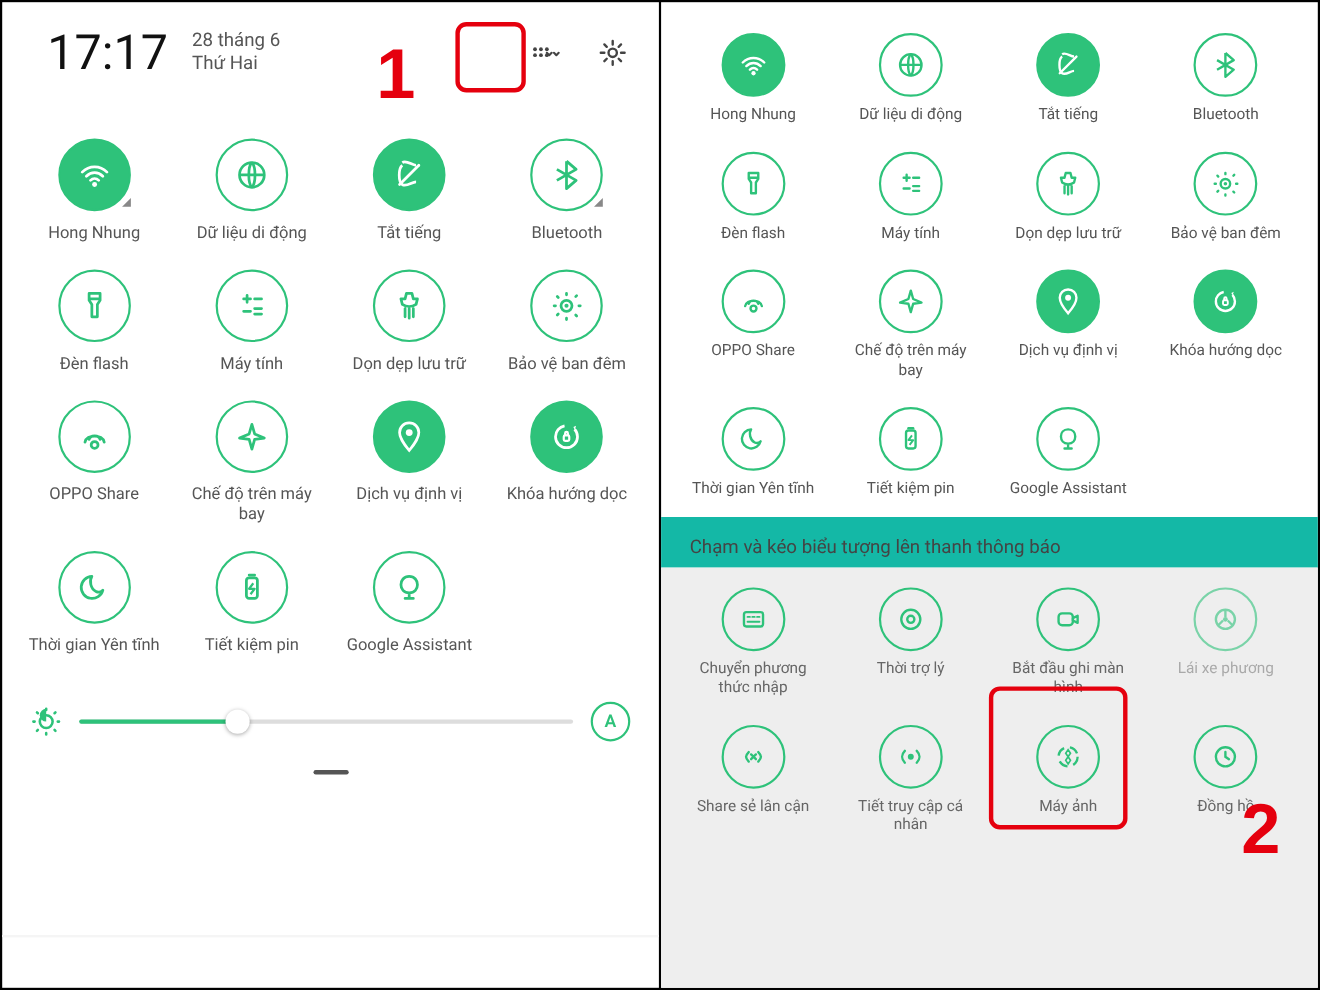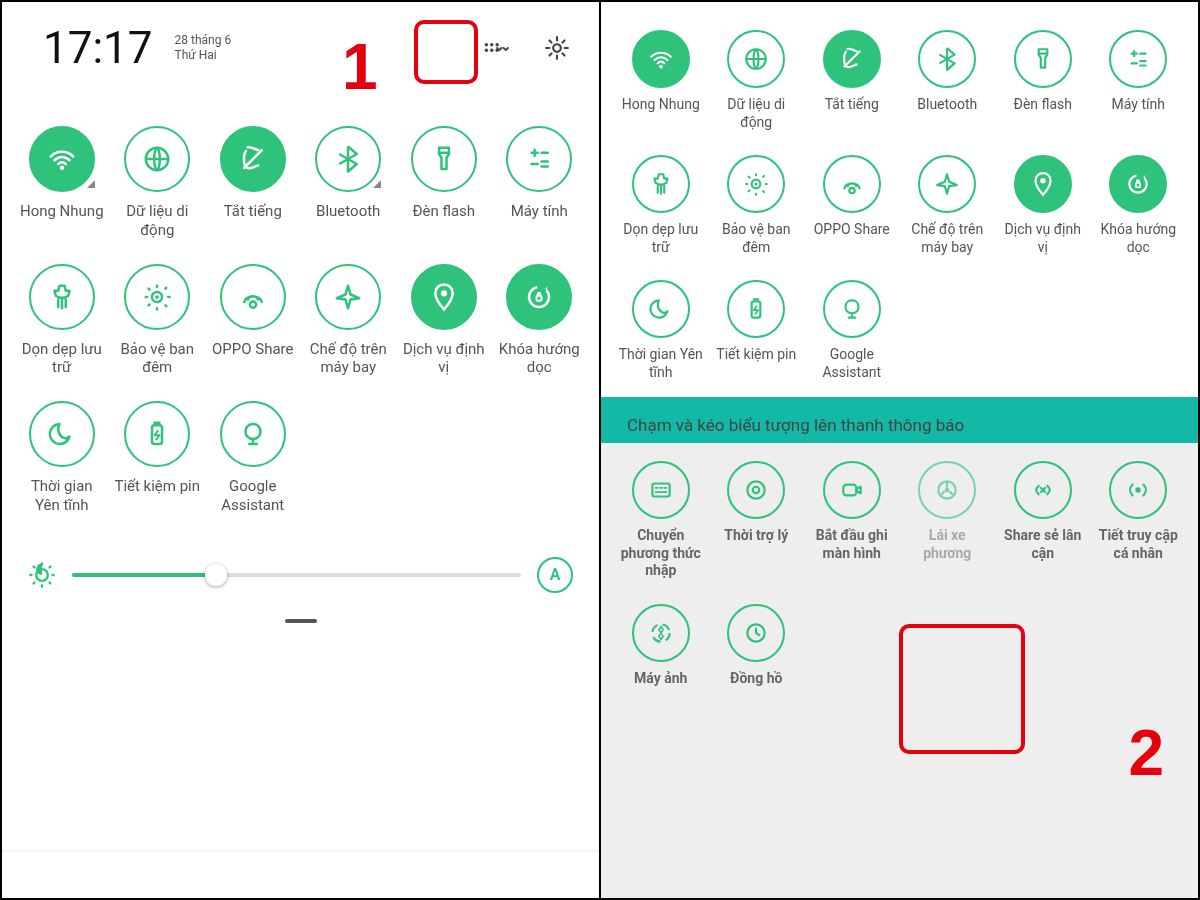--- a/index.html
+++ b/index.html
@@ -22,21 +22,21 @@
 
   
   .p1-header {
     display: flex;
     align-items: center;
     padding: 20px 24px 44px 24px;
     position: relative;
     margin-left: 17px;
   }
   .p1-time { font-size: 44px; font-weight: 400; color: #111; }
-  .p1-date { margin-left: 22px; line-height: 1.25; color: #555; font-size: 12px; }
+  .p1-date { margin-left: 22px; line-height: 1.25; color: #555; font-size: 17px; }
   .p1-header-icons { margin-left: auto; display: flex; gap: 26px; align-items: center; }
   .hdr-btn { cursor: pointer; width: 36px; height: 36px; display:flex;align-items:center;justify-content:center; color:#444; }
 
   .step-badge {
     position: absolute;
     font-size: 64px;
     font-weight: 800;
     color: #e5000e;
     font-family: Arial, sans-serif;
     pointer-events: none;
@@ -48,21 +48,21 @@
   .highlight-box {
     position: absolute;
     border: 4px solid #e5000e;
     border-radius: 10px;
     pointer-events: none;
     z-index: 10;
   }
   .hl1 { top: 18px; left: 412px; width: 64px; height: 64px; }
   .hl2 { bottom: 144px; left: 298px; width: 126px; height: 130px; }
 
-  .tiles { display: grid; grid-template-columns: repeat(6, 1fr); padding: 0 12px; gap: 0; }
+  .tiles { display: grid; grid-template-columns: repeat(4, 1fr); padding: 0 12px; gap: 0; }
   .tile {
     display: flex; flex-direction: column; align-items: center;
     padding: 8px 4px 16px 4px;
     cursor: pointer;
   }
   .tile .circ {
     width: 66px; height: 66px; border-radius: 50%;
     display: flex; align-items: center; justify-content: center;
     border: 2px solid #2ec27a;
     color: #2ec27a;
@@ -112,21 +112,21 @@
     background: #14b8a6;
     padding: 18px 26px 8px 26px;
     font-size: 17px; color:#444;
   }
   .extra-area {
     background:#eeeeee;
     padding-top: 6px;
     flex: 1;
   }
   .extra-area .tiles { padding-top: 4px; }
-  .extra-area .tile .lbl { color:#666;font-weight:bold; }
+  .extra-area .tile .lbl { color:#666; }
   .faded .circ { opacity:.6; }
   .faded .lbl { opacity:.5; }
   svg { display:block; }
 </style>
 </head>
 <body>
 
 <svg width="0" height="0" style="position:absolute">
   <defs>
     <g id="i-wifi">

